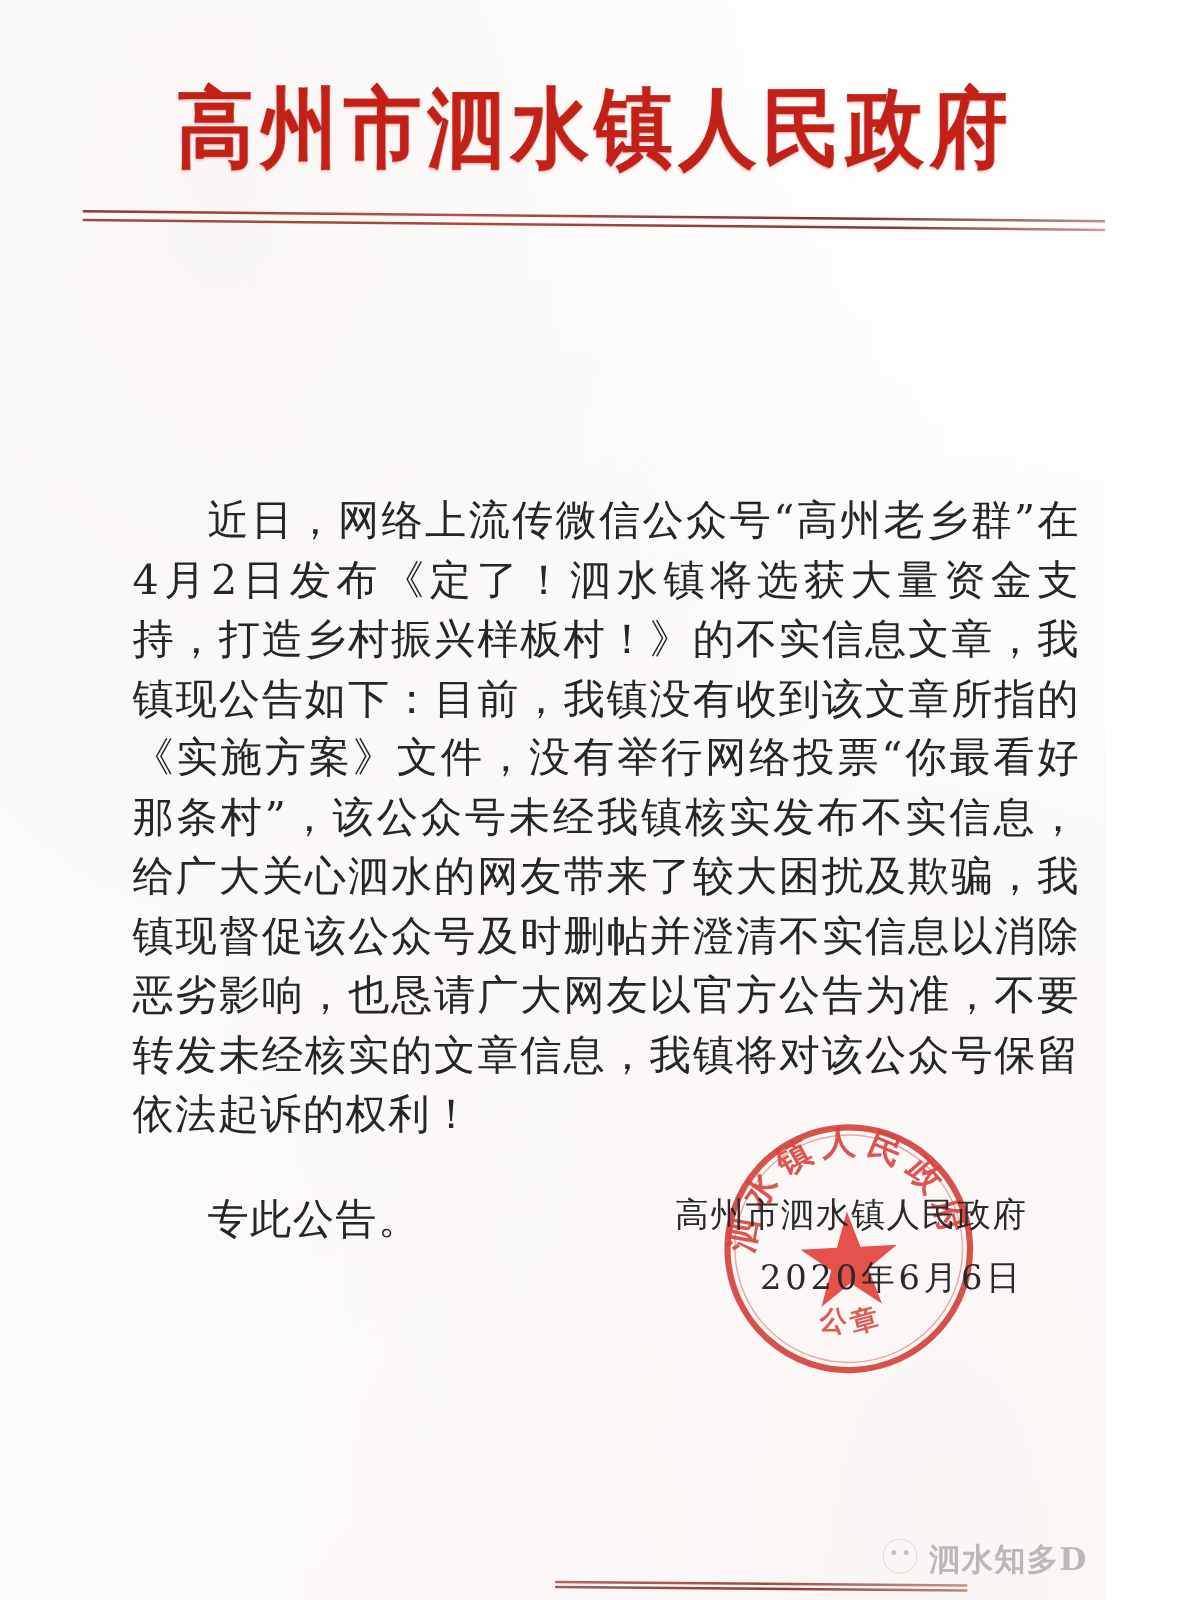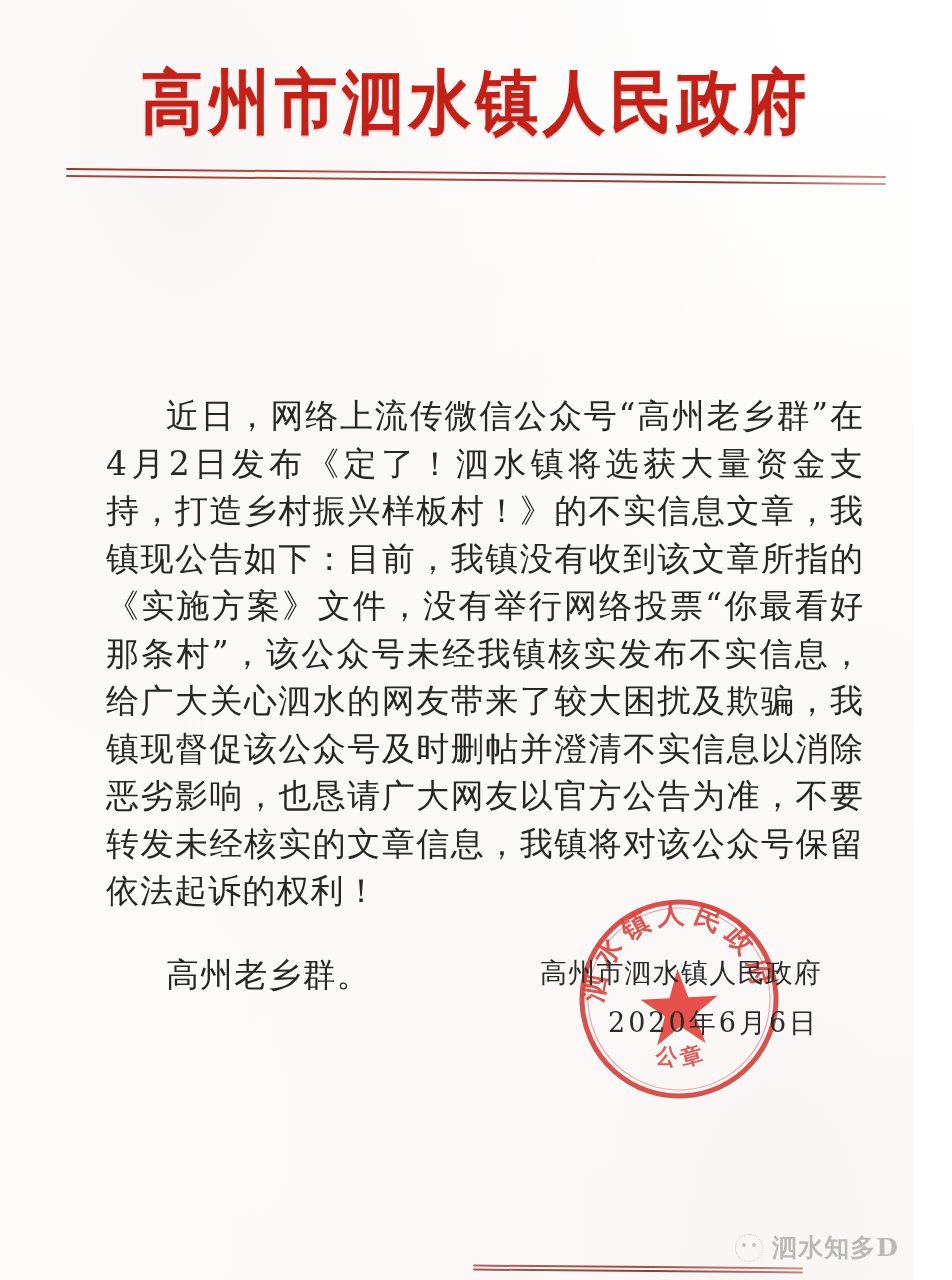--- a/index.html
+++ b/index.html
@@ -7,21 +7,20 @@
     padding: 0;
     background: #ffffff;
   }
   #page {
     position: relative;
     width: 884px;
     height: 1280px;
     background: #fde047;
     overflow: hidden;
     font-family: "DejaVu Sans", "Liberation Sans", sans-serif;
-    padding-left: 29px;
   }
   
   #paper-texture {
     position: absolute;
     inset: 0;
     background:
       radial-gradient(ellipse at 20% 10%, rgba(245,240,238,0.55), rgba(255,255,255,0) 60%),
       radial-gradient(ellipse at 85% 95%, rgba(246,241,239,0.5), rgba(255,255,255,0) 65%),
       linear-gradient(180deg, #ffffff 0%, #fefdfc 45%, #fdfbfa 100%);
     pointer-events: none;
@@ -156,21 +155,20 @@
     transform: rotate(-3deg);
   }
   #official-seal svg { display: block; }
 
   
   #footer-watermark {
     position: absolute;
     bottom: 16px;
     right: 14px;
     display: flex;
-    align-items: center;
     gap: 9px;
     opacity: 0.5;
   }
   #footer-watermark .wm-logo {
     width: 26px;
     height: 26px;
     border-radius: 50%;
     border: 1.5px dotted #9a9a9a;
     position: relative;
     flex: none;
@@ -231,21 +229,21 @@
     <div id="masthead-title">高州市泗水镇人民政府</div>
   </div>
   <div id="masthead-rule">
     <div class="rule-line-a"></div>
     <div class="rule-line-b"></div>
   </div>
 
 
   <div id="body-text">
     <p id="body-paragraph">近日，网络上流传微信公众号“高州老乡群”在4月2日发布《定了！泗水镇将选获大量资金支持，打造乡村振兴样板村！》的不实信息文章，我镇现公告如下：目前，我镇没有收到该文章所指的《实施方案》文件，没有举行网络投票“你最看好那条村”，该公众号未经我镇核实发布不实信息，给广大关心泗水的网友带来了较大困扰及欺骗，我镇现督促该公众号及时删帖并澄清不实信息以消除恶劣影响，也恳请广大网友以官方公告为准，不要转发未经核实的文章信息，我镇将对该公众号保留依法起诉的权利！</p>
-    <p id="closing-paragraph">高州老乡群。</p>
+    <p id="closing-paragraph">专此公告。</p>
   </div>
 
   <div id="official-seal">
     <svg width="212" height="212" viewBox="0 0 212 212" xmlns="http://www.w3.org/2000/svg">
       <defs>
         <path id="sealTopArc" d="M 30,106 A 76,76 0 0 1 182,106"></path>
         <path id="sealBottomArc" d="M 40,106 A 66,66 0 0 0 172,106"></path>
       </defs>
       <circle cx="106" cy="106" r="97" fill="none" stroke="#cf2b24" stroke-width="5" opacity="0.92"></circle>
       <circle cx="106" cy="106" r="91" fill="none" stroke="#d8463f" stroke-width="1.2" opacity="0.5"></circle>

